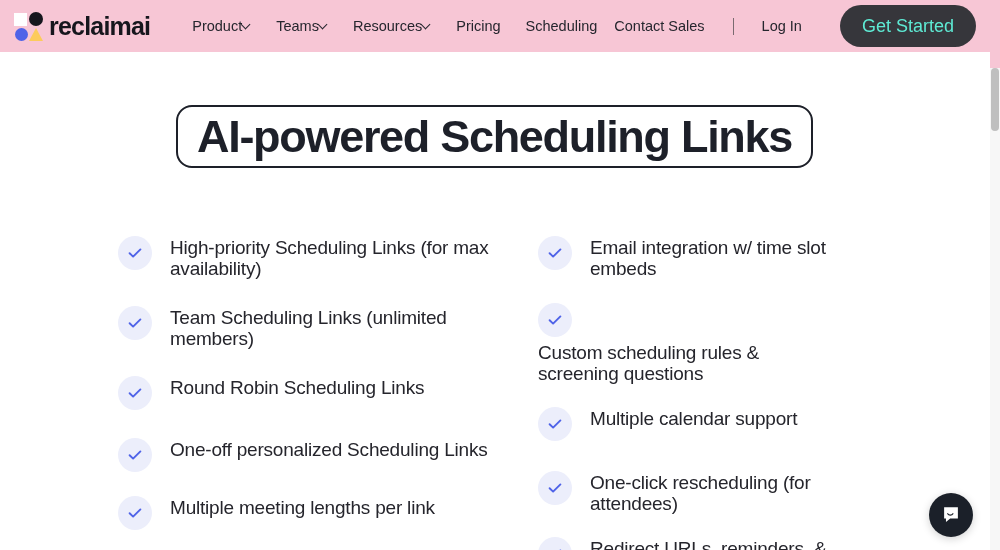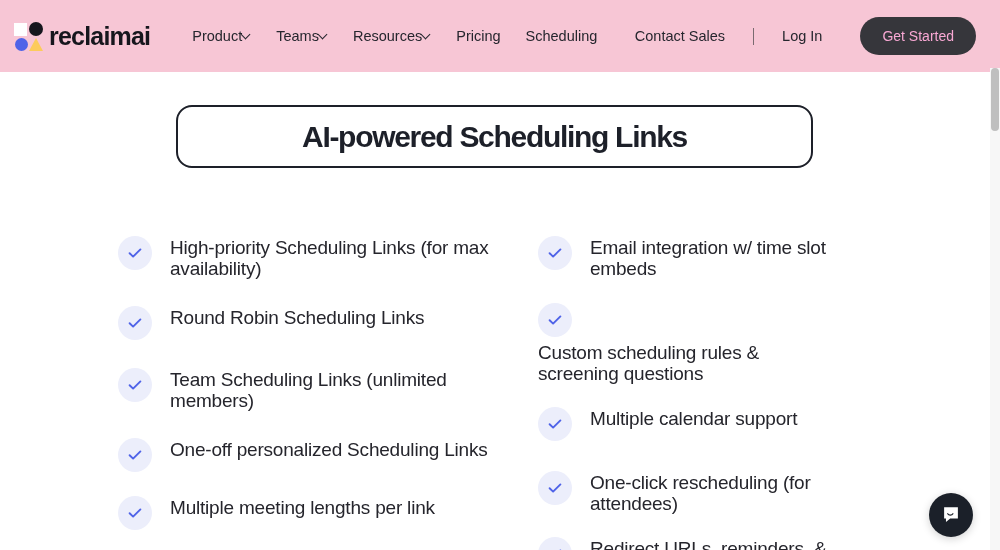--- a/index.html
+++ b/index.html
@@ -22,21 +22,21 @@
     overflow: hidden;
     background: #ffffff;
   }
 
   
   .navbar {
     position: absolute;
     top: 0;
     left: 0;
     width: 990px;
-    height: 72px;
+    height: 52px;
     background: #F7C6D5;
     display: flex;
     align-items: center;
     box-sizing: border-box;
     padding: 0 14px 0 14px;
   }
 
   .brand {
     display: flex;
     align-items: center;
@@ -145,22 +145,22 @@
   }
   .nav-divider {
     width: 1px;
     height: 17px;
     background: #7a6a70;
     margin: 0 12px;
   }
   .btn-primary {
     margin-left: 22px;
     background: #36363B;
-    color: #f9a8d4;
-    font-size: 14px;
+    color: #5eead4;
+    font-size: 18px;
     border-radius: 24px;
     padding: 12px 22px;
     line-height: 1;
     cursor: pointer;
     white-space: nowrap;
     border: none;
     font-family: inherit;
   }
 
   
@@ -171,21 +171,21 @@
     width: 637px;
     height: 63px;
     border: 2.2px solid #1d2029;
     border-radius: 16px;
     box-sizing: border-box;
     display: flex;
     align-items: center;
     justify-content: center;
   }
   .hero-title {
-    font-size: 30px;
+    font-size: 45px;
     font-weight: 700;
     letter-spacing: -1.3px;
     color: #1d2029;
     line-height: 1;
     white-space: nowrap;
   }
 
   
   .features {
     position: absolute;
@@ -350,29 +350,29 @@
             </svg>
         </span>
         <span class="feat-text">High-priority Scheduling Links (for max availability)</span>
       </div>
       <div class="feat-item">
         <span class="check-circle">
           <svg width="18" height="18" viewBox="0 0 18 18" fill="none">
               <path d="M3.6 9.2 L7.1 12.6 L14.4 5.4" stroke="#4F63E8" stroke-width="1.9" stroke-linecap="round" stroke-linejoin="round"></path>
             </svg>
         </span>
+        <span class="feat-text">Team Scheduling Links (unlimited members)</span>
+      </div>
+      <div class="feat-item">
+        <span class="check-circle">
+          <svg width="18" height="18" viewBox="0 0 18 18" fill="none">
+              <path d="M3.6 9.2 L7.1 12.6 L14.4 5.4" stroke="#4F63E8" stroke-width="1.9" stroke-linecap="round" stroke-linejoin="round"></path>
+            </svg>
+        </span>
         <span class="feat-text">Round Robin Scheduling Links</span>
-      </div>
-      <div class="feat-item">
-        <span class="check-circle">
-          <svg width="18" height="18" viewBox="0 0 18 18" fill="none">
-              <path d="M3.6 9.2 L7.1 12.6 L14.4 5.4" stroke="#4F63E8" stroke-width="1.9" stroke-linecap="round" stroke-linejoin="round"></path>
-            </svg>
-        </span>
-        <span class="feat-text">Team Scheduling Links (unlimited members)</span>
       </div>
       <div class="feat-item">
         <span class="check-circle">
           <svg width="18" height="18" viewBox="0 0 18 18" fill="none">
               <path d="M3.6 9.2 L7.1 12.6 L14.4 5.4" stroke="#4F63E8" stroke-width="1.9" stroke-linecap="round" stroke-linejoin="round"></path>
             </svg>
         </span>
         <span class="feat-text">One-off personalized Scheduling Links</span>
       </div>
       <div class="feat-item">

